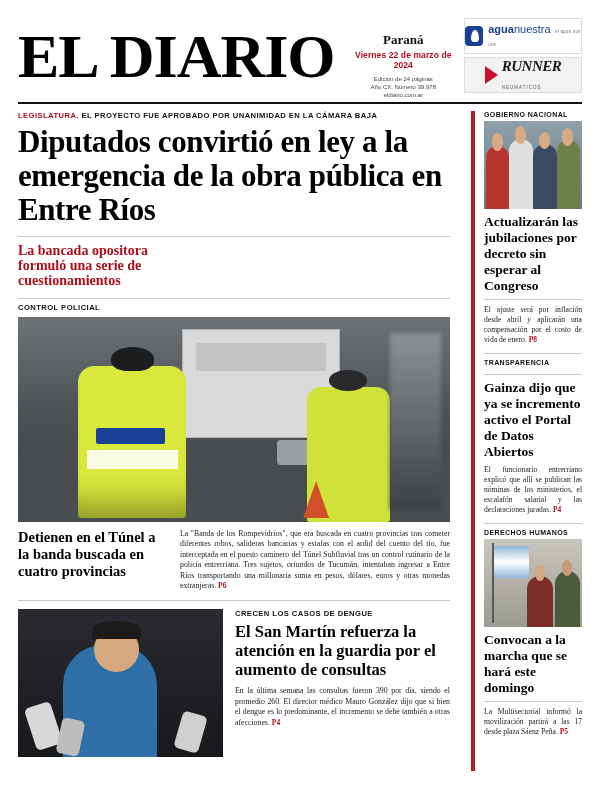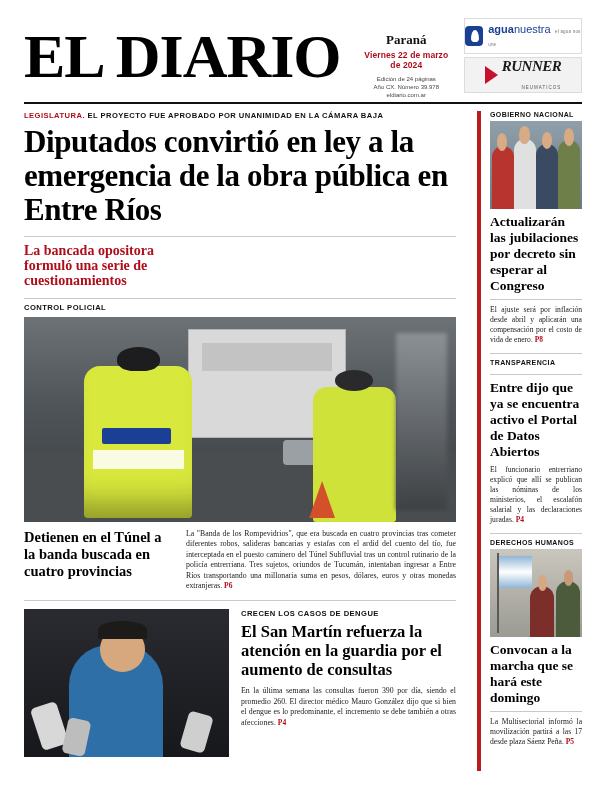--- a/index.html
+++ b/index.html
@@ -12,21 +12,21 @@
     height: 795px;
     font-family: "Liberation Sans", sans-serif;
     color: #111111;
     overflow: hidden;
   }
   .page {
     position: relative;
     width: 600px;
     height: 756px;
     box-sizing: border-box;
-    padding: 18px 18px 10px 24px;
+    padding: 18px 18px 10px 18px;
     background: #ffffff;
   }
 
   
   .masthead {
     display: flex;
     align-items: flex-start;
     height: 78px;
   }
   .masthead-logo {
@@ -75,21 +75,20 @@
     border: 1px solid #dcdcdc;
     height: 34px;
     display: flex;
     align-items: center;
     justify-content: center;
     gap: 5px;
     background: #fff;
   }
   .ad-box.dark {
     background: #f2f2f2;
-    text-align: right;
   }
   .ad-logo-mark {
     width: 20px;
     height: 20px;
     border-radius: 4px;
     background: #1b3f94;
     position: relative;
   }
   .ad-logo-mark:after {
     content: "";
@@ -559,21 +558,21 @@
           <span>El ajuste será por inflación desde abril y aplicarán una compensación por el costo de vida de enero.</span>
           <span class="pref">P8</span>
         </p>
       </div>
 
       <div class="side-rule"></div>
 
       <div class="side-sec">
         <div class="side-kicker">TRANSPARENCIA</div>
         <div class="side-rule"></div>
-        <div class="side-h">Entre dijo que ya se encuentra activo el Portal de Datos Abiertos</div>
+        <div class="side-h">Gainza dijo que ya se incremento activo el Portal de Datos Abiertos</div>
         <p class="side-p">
           <span>El funcionario entrerriano explicó que allí se publican las nóminas de los ministerios, el escalafón salarial y las declaraciones juradas.</span>
           <span class="pref">P4</span>
         </p>
       </div>
 
       <div class="side-rule"></div>
 
       <div class="side-sec">
         <div class="side-kicker">DERECHOS HUMANOS</div>

